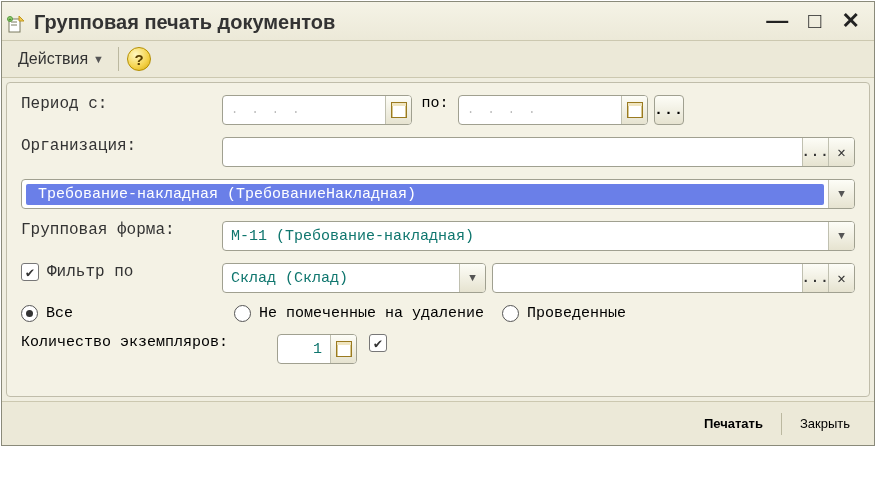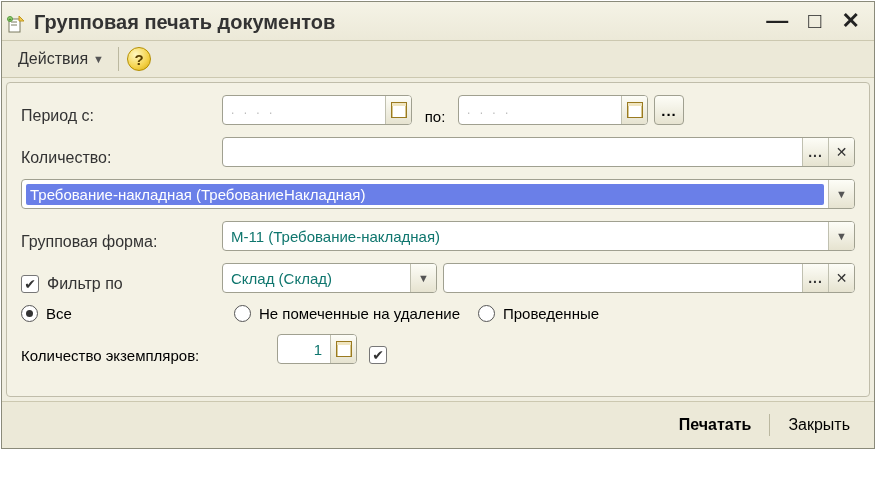--- a/index.html
+++ b/index.html
@@ -82,23 +82,24 @@
   }
   .body {
     padding: 12px 14px;
     border: 1px solid #c0bdaa;
     margin: 4px;
     background: #f4f2e5;
     border-radius: 4px;
   }
   .row {
     display: flex;
-    align-items: flex-end;
+    align-items: flex-start;
     gap: 6px;
     margin-bottom: 12px;
+    font-family: Liberation Mono, monospace;
   }
   .label {
     width: 195px;
     color: #333;
     font-size: 16px;
   }
   .input, .input-group {
     background: #fff;
     border: 1px solid #a0a090;
     border-radius: 4px;
@@ -113,21 +114,21 @@
     flex: 1;
     padding: 0 8px;
     color: #0f766e;
     white-space: nowrap;
     overflow: hidden;
   }
   .input-text.sel {
     background: #6a7fe8;
     color: #fff;
     border-radius: 2px;
-    padding: 2px 4px;
+    padding: 2px 12px;
     margin: 2px 4px;
   }
   .btn-in {
     width: 26px;
     height: 28px;
     border-left: 1px solid #c0c0b0;
     display: flex;
     align-items: center;
     justify-content: center;
     background: linear-gradient(#fdfdf7, #e6e3d0);
@@ -179,21 +180,21 @@
     border-radius: 50%;
   }
   .footer {
     display: flex;
     justify-content: flex-end;
     align-items: center;
     gap: 8px;
     padding: 10px 14px;
     background: #ece9d8;
     border-top: 1px solid #ccc8b0;
-    font-size: 16px;
+    font-size: 13px;
   }
   .footer .print {
     font-weight: bold;
     padding: 4px 10px;
     cursor: pointer;
   }
   .footer .close {
     padding: 4px 10px;
     cursor: pointer;
     text-align: right;
@@ -269,21 +270,21 @@
         <span class="btn-in">
             <span class="calendar-icon"></span>
           </span>
       </div>
       <div class="small-btn">
           <span class="dots">...</span>
         </div>
     </div>
 
     <div class="row">
-      <div class="label">Количество:</div>
+      <div class="label">Организация:</div>
       <div class="input-group" style="flex:1">
         <span class="input-text"></span>
         <span class="btn-in dots">...</span>
         <span class="btn-in">✕</span>
       </div>
     </div>
 
     <div class="row">
       <div class="input-group" style="flex:1">
         <span class="input-text sel">Требование-накладная (ТребованиеНакладная)</span>
@@ -297,21 +298,21 @@
         <span class="input-text">М-11 (Требование-накладная)</span>
         <span class="btn-in" style="font-size:11px;color:#555">▼</span>
       </div>
     </div>
 
     <div class="row">
       <div class="label" style="display:flex;align-items:center;gap:8px">
         <span class="checkbox">✔</span>
         <span>Фильтр по</span>
       </div>
-      <div class="input-group" style="width:215px">
+      <div class="input-group" style="width:264px">
         <span class="input-text">Склад (Склад)</span>
         <span class="btn-in" style="font-size:11px;color:#555">▼</span>
       </div>
       <div class="input-group" style="flex:1">
         <span class="input-text"></span>
         <span class="btn-in dots">...</span>
         <span class="btn-in">✕</span>
       </div>
     </div>
 

